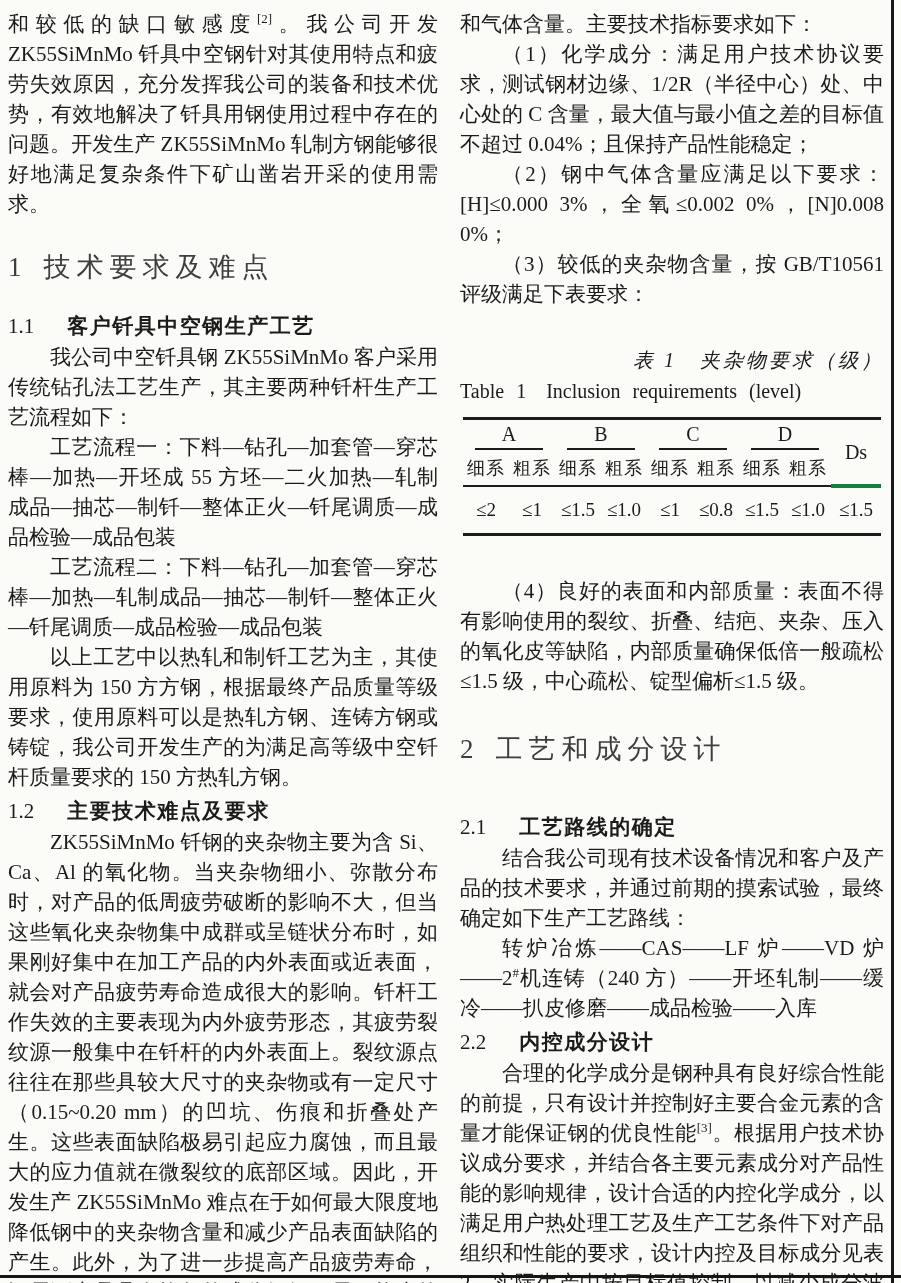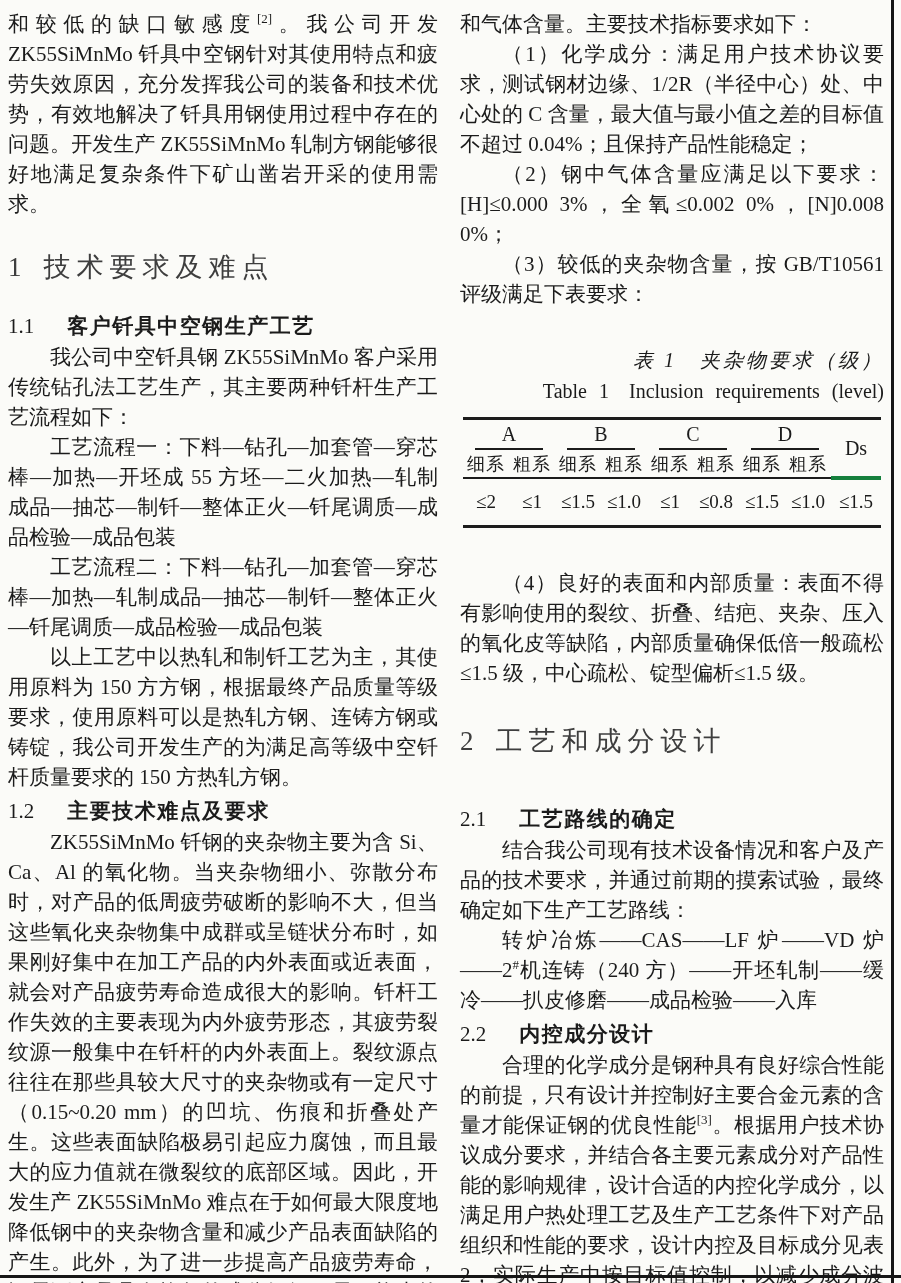--- a/index.html
+++ b/index.html
@@ -66,21 +66,21 @@
 
   .tbl-caption-zh {
     text-align: right;
     font-size: 20px;
     font-style: italic;
     letter-spacing: 3px;
     margin-top: 36px;
     line-height: 30px;
   }
   .tbl-caption-en {
-    text-align: right;
+    text-align: left;
     font-size: 20px;
     word-spacing: 7px;
     line-height: 32px;
     margin-bottom: 10px;
   }
   table.inclusion {
     width: 418px;
     margin: 0 auto;
     border-collapse: collapse;
     border-top: 3px solid #1c1c1c;
@@ -98,21 +98,21 @@
     margin: 0 12px;
     border-bottom: 2px solid #1c1c1c;
   }
   th.ds {
     width: 50px;
     font-size: 20px;
     border-bottom: 4px solid #15803d;
   }
   tr.subhead th {
     font-size: 18px;
-    height: 28px;
+    height: 36px;
     letter-spacing: 1px;
     border-bottom: 2px solid #1c1c1c;
   }
   tr.vals td {
     font-size: 19px;
     height: 48px;
   }
 
   .edge-right {
     position: absolute;

